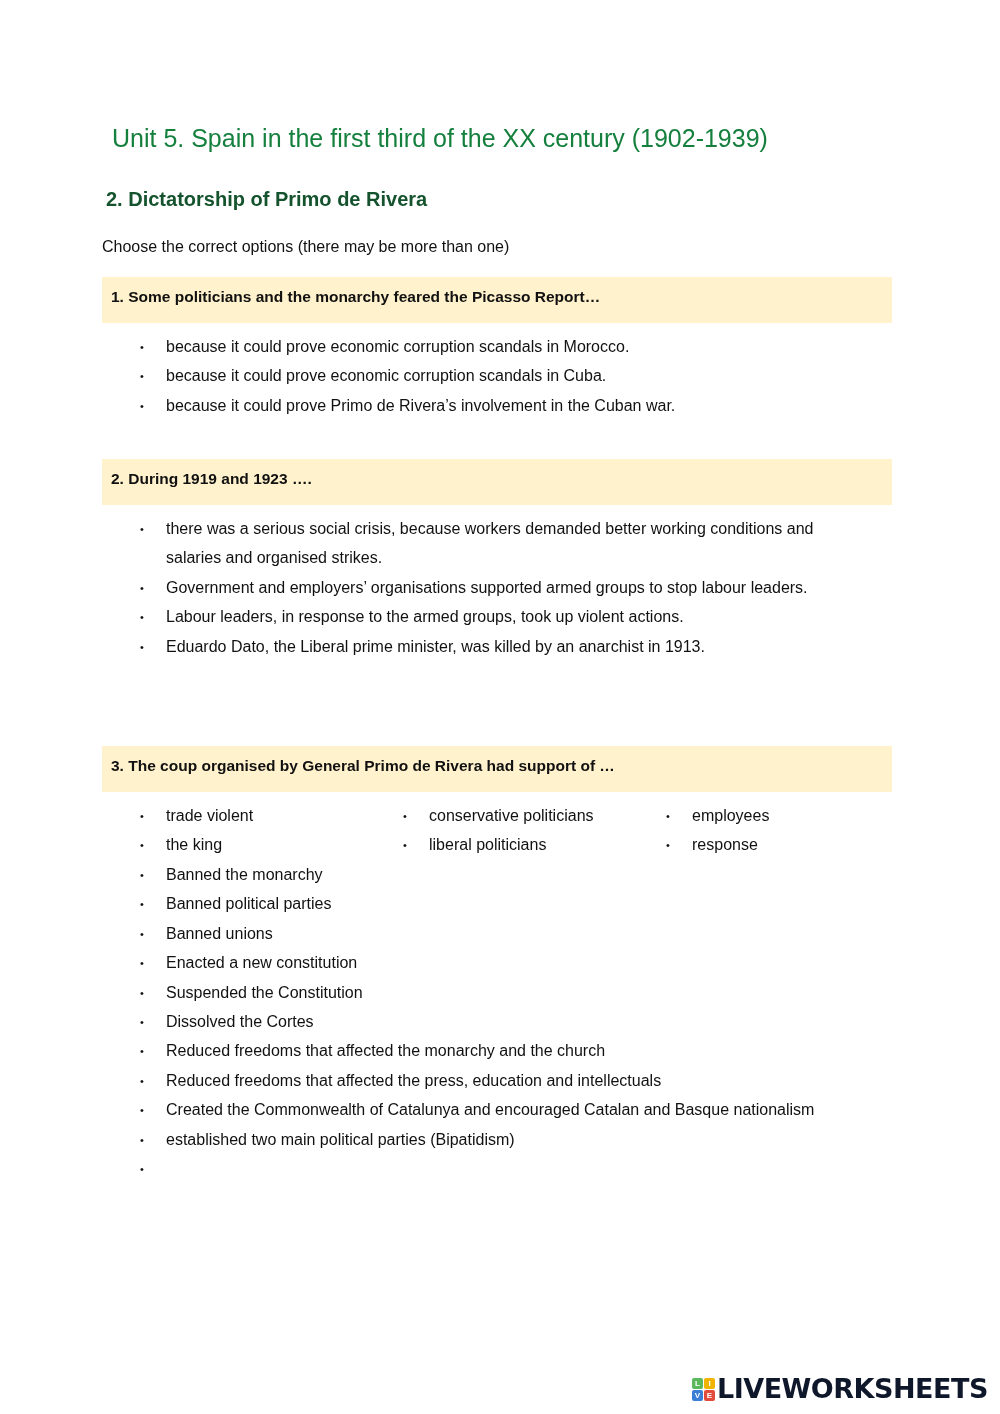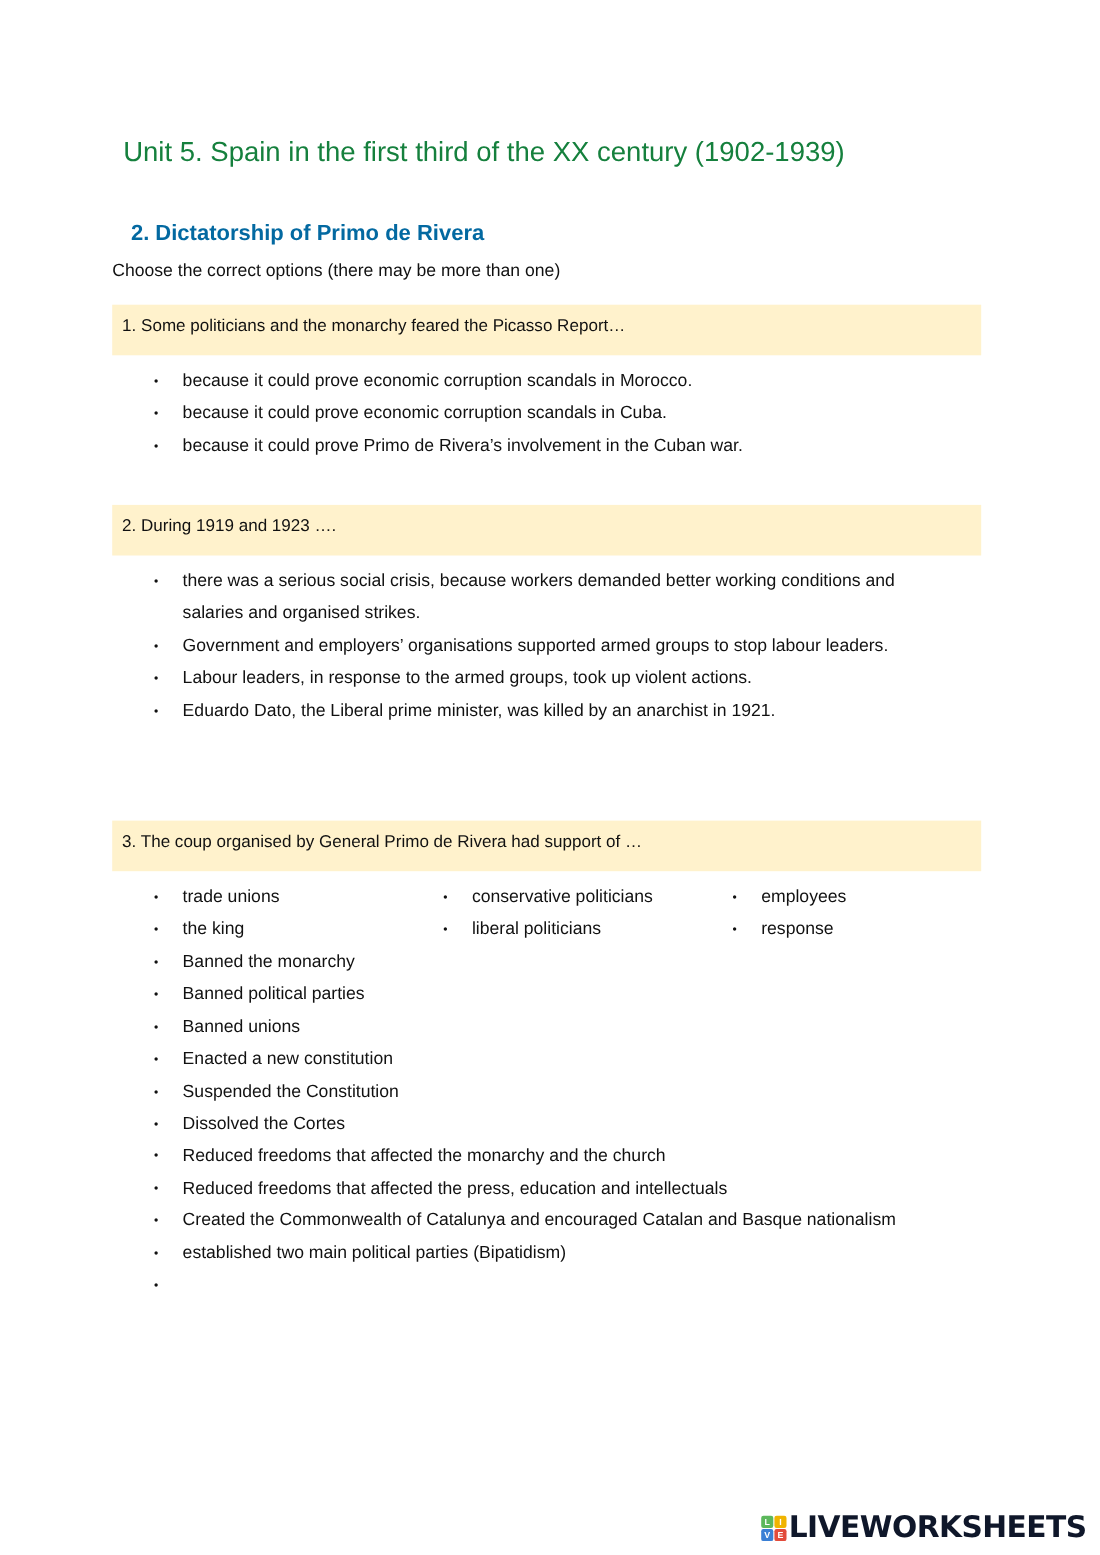--- a/index.html
+++ b/index.html
@@ -24,22 +24,22 @@
       color: #15803d;
       margin: 0;
       white-space: nowrap;
     }
     .section-title {
       position: absolute;
       left: 102px;
       top: 184px;
       font-size: 20px;
       font-weight: bold;
-      color: #0369a1;
-      margin: 17px;
+      color: #14532d;
+      margin: 4px;
       white-space: nowrap;
     }
     .instructions {
       position: absolute;
       left: 102px;
       top: 238px;
       font-size: 16px;
       color: #111;
       margin: 0;
     }
@@ -47,21 +47,21 @@
       position: absolute;
       left: 102px;
       width: 790px;
     }
     .q-header {
       background: #fff2cc;
       height: 46px;
       line-height: 40px;
       padding-left: 9px;
       font-size: 15.5px;
-      font-weight: normal;
+      font-weight: bold;
       color: #111;
       box-sizing: border-box;
     }
     ul.opts {
       list-style: none;
       margin: 0;
       padding: 0;
       padding-top: 9px;
     }
     ul.opts li {
@@ -133,29 +133,29 @@
     <li><span class="bullet">•</span><span>because it could prove Primo de Rivera’s involvement in the Cuban war.</span></li>
   </ul>
 </div>
 
 <div class="question" style="top:459px;">
   <div class="q-header">2. During 1919 and 1923 ….</div>
   <ul class="opts" style="padding-right:20px;">
     <li><span class="bullet">•</span><span>there was a serious social crisis, because workers demanded better working conditions and salaries and organised strikes.</span></li>
     <li><span class="bullet">•</span><span>Government and employers’ organisations supported armed groups to stop labour leaders.</span></li>
     <li><span class="bullet">•</span><span>Labour leaders, in response to the armed groups, took up violent actions.</span></li>
-    <li><span class="bullet">•</span><span>Eduardo Dato, the Liberal prime minister, was killed by an anarchist in 1921.</span></li>
+    <li><span class="bullet">•</span><span>Eduardo Dato, the Liberal prime minister, was killed by an anarchist in 1913.</span></li>
   </ul>
 </div>
 
 <div class="question" style="top:699px;margin-top:47px;">
   <div class="q-header">3. The coup organised by General Primo de Rivera had support of …</div>
   <div class="grid3">
     <ul class="opts">
-      <li><span class="bullet">•</span><span>trade unions</span></li>
+      <li><span class="bullet">•</span><span>trade violent</span></li>
       <li><span class="bullet">•</span><span>the king</span></li>
     </ul>
     <ul class="opts">
       <li><span class="bullet">•</span><span>conservative politicians</span></li>
       <li><span class="bullet">•</span><span>liberal politicians</span></li>
     </ul>
     <ul class="opts">
       <li><span class="bullet">•</span><span>employees</span></li>
       <li><span class="bullet">•</span><span>response</span></li>
     </ul>

